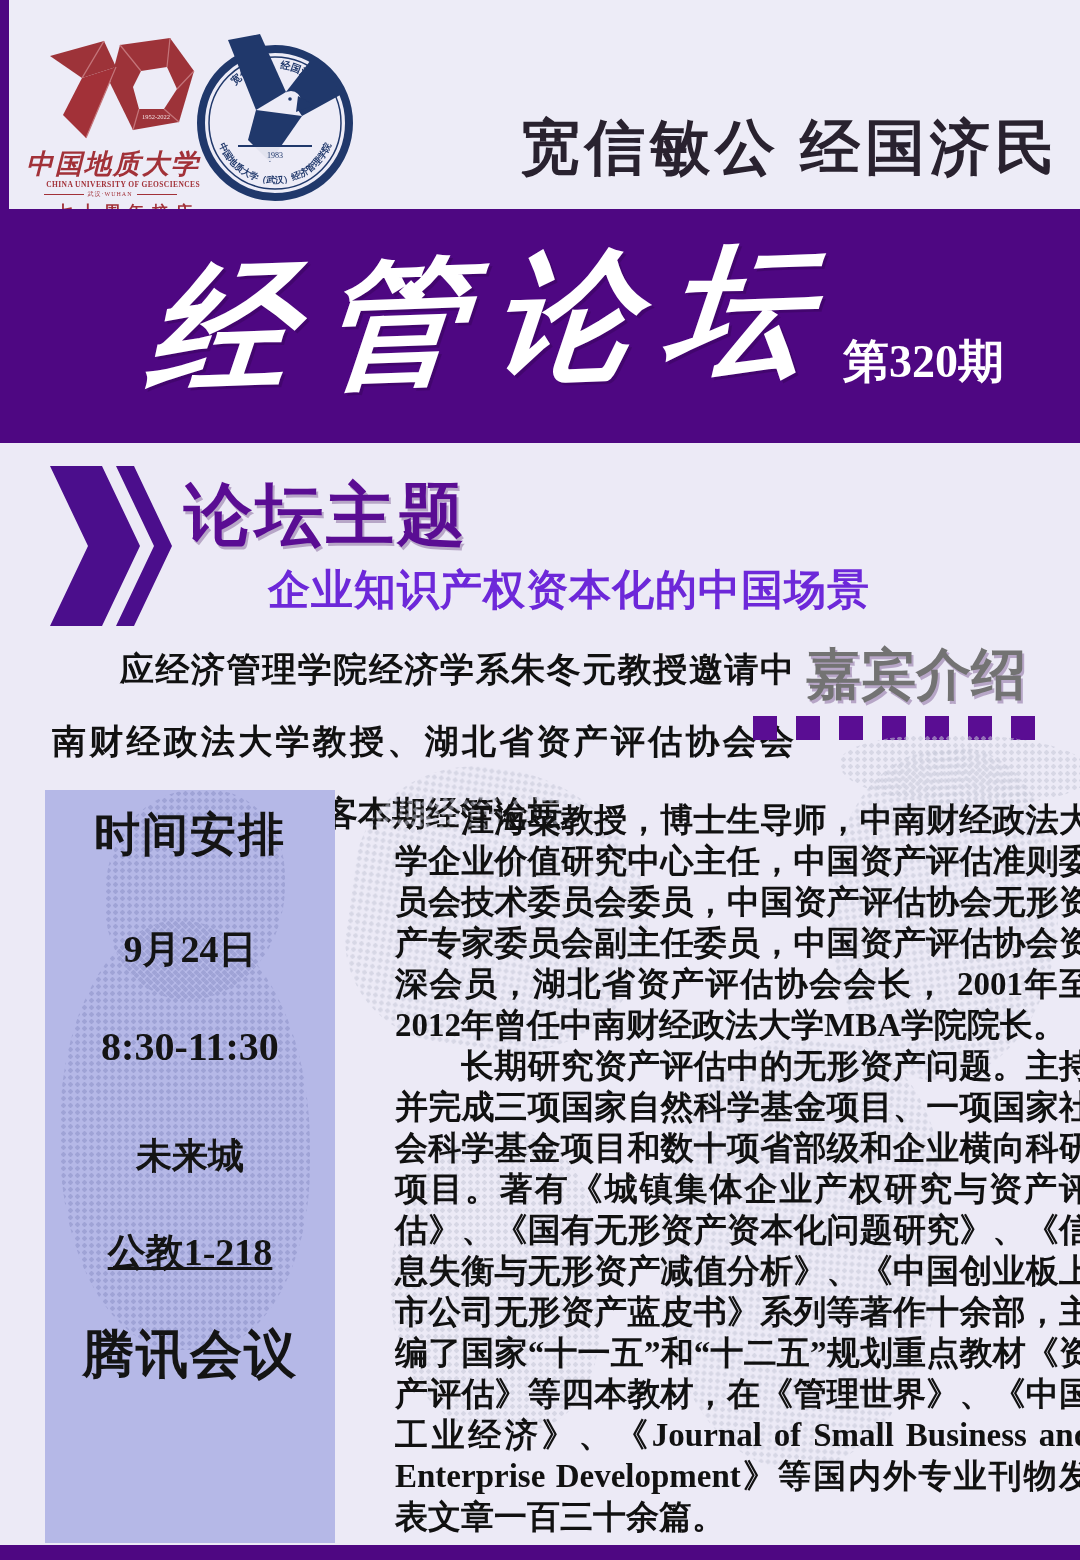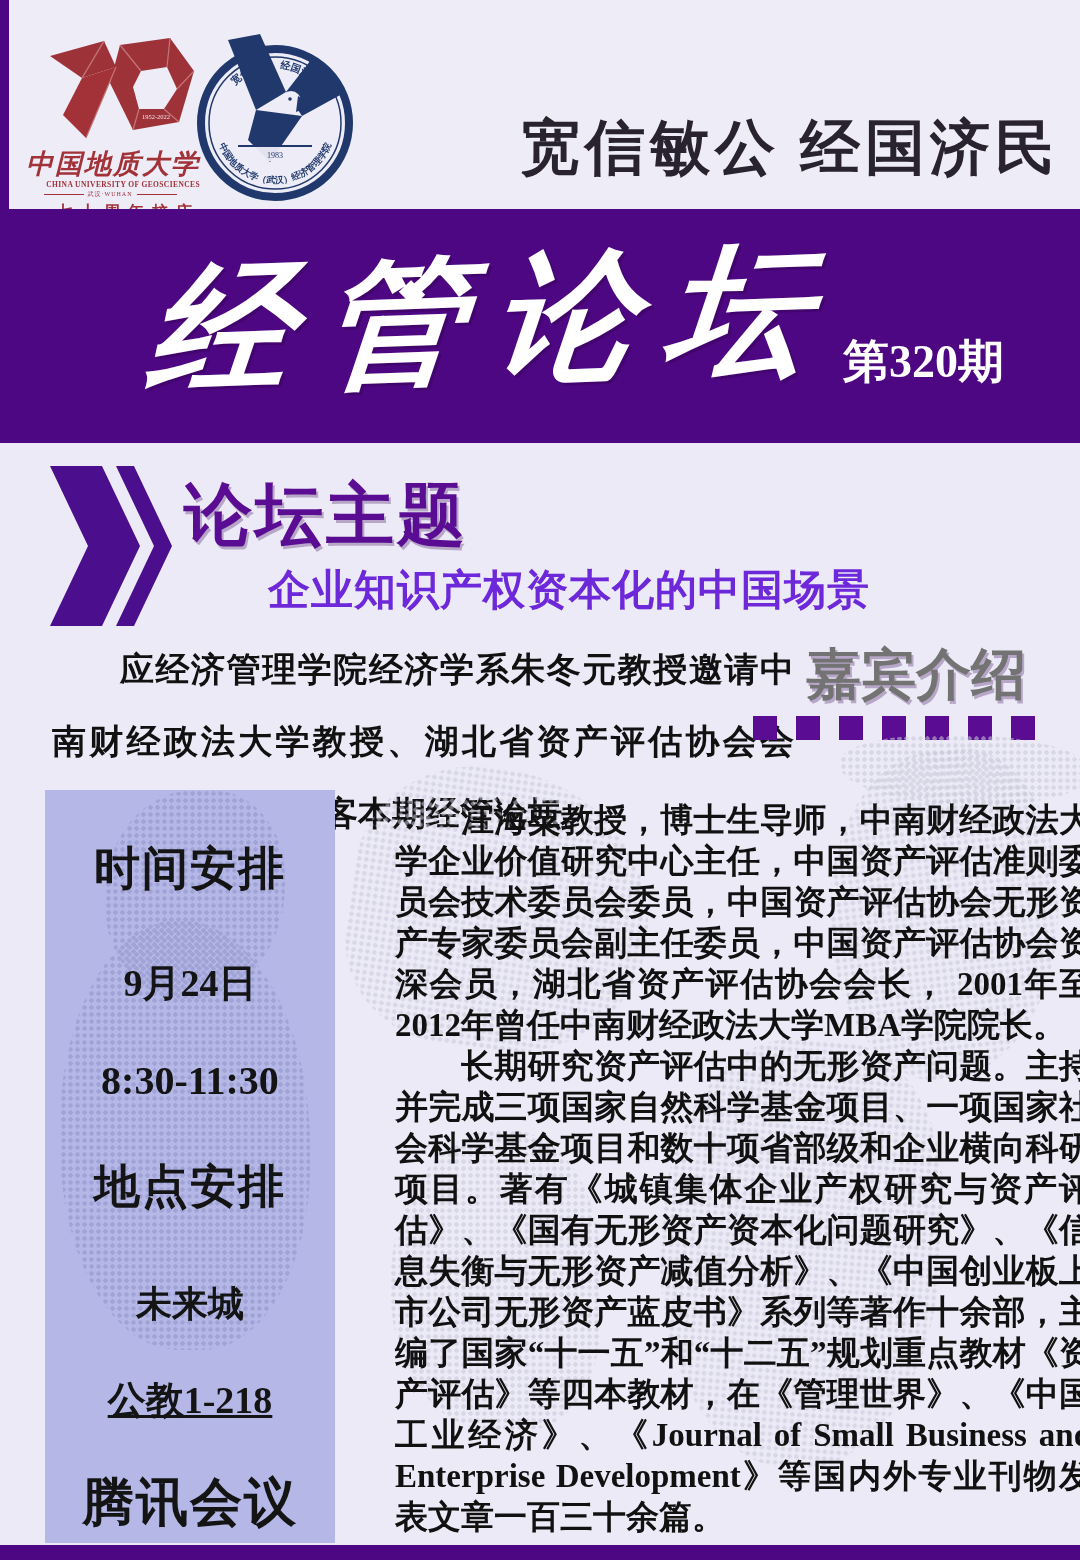--- a/index.html
+++ b/index.html
@@ -59,21 +59,21 @@
     font-size:55px; font-weight:900; white-space:nowrap;
     text-shadow:2px 3px 0 rgba(60,10,90,.30);
   }
   .dash-row { position:absolute; left:753px; top:716px; display:flex; gap:19px; }
   .dash-row .sq { width:24px; height:24px; background:#5A0D93; }
   
   .sidebar {
     position:absolute; left:45px; top:790px; width:290px; height:753px;
     background:#B5B8E7; text-align:center; color:#141414; z-index:2; overflow:hidden;
   }
-  .sidebar .inner { position:relative; z-index:2; padding-top:48px; }
+  .sidebar .inner { position:relative; z-index:2; padding-top:14px; }
   .sb-h   { font-size:46px; font-weight:900; letter-spacing:2px; }
   .sb-date{ font-size:38px; font-weight:900; margin-top:58px; }
   .sb-time{ font-size:40px; font-weight:900; margin-top:48px; }
   .sb-h2  { font-size:46px; font-weight:900; letter-spacing:2px; margin-top:52px; }
   .sb-camp{ font-size:36px; font-weight:900; margin-top:62px; }
   .sb-room{ font-size:38px; font-weight:900; margin-top:46px;text-decoration:underline; }
   .sb-h3  { font-size:52px; font-weight:900; letter-spacing:2px; margin-top:42px; }
   
   .bio {
     position:absolute; left:352px; top:800px; width:697px; z-index:2;
@@ -187,21 +187,20 @@
   <div class="map-blob b4"></div>
   <div class="map-blob b5"></div>
 
   <div class="sidebar">
     <div class="map-blob dark b6" style="left:15px;top:130px;"></div>
     <div class="map-blob dark b7" style="left:60px;top:0px;"></div>
     <div class="inner">
       <div class="sb-h">时间安排</div>
       <div class="sb-date">9月24日</div>
       <div class="sb-time">8:30-11:30</div>
-      <div class="sb-h2">地点安排</div>
       <div class="sb-camp">未来城</div>
       <div class="sb-room">公教1-218</div>
       <div class="sb-h3">腾讯会议</div>
 
     </div>
   </div>
 
   <div class="bio">
     <p>汪海粟教授，博士生导师，中南财经政法大学企业价值研究中心主任，中国资产评估准则委员会技术委员会委员，中国资产评估协会无形资产专家委员会副主任委员，中国资产评估协会资深会员，湖北省资产评估协会会长， 2001年至2012年曾任中南财经政法大学MBA学院院长。</p>
     <p>长期研究资产评估中的无形资产问题。主持并完成三项国家自然科学基金项目、一项国家社会科学基金项目和数十项省部级和企业横向科研项目。著有《城镇集体企业产权研究与资产评估》、《国有无形资产资本化问题研究》、《信息失衡与无形资产减值分析》、《中国创业板上市公司无形资产蓝皮书》系列等著作十余部，主编了国家“十一五”和“十二五”规划重点教材《资产评估》等四本教材，在《管理世界》、《中国工业经济》、《Journal of Small Business and Enterprise Development》等国内外专业刊物发表文章一百三十余篇。</p>

